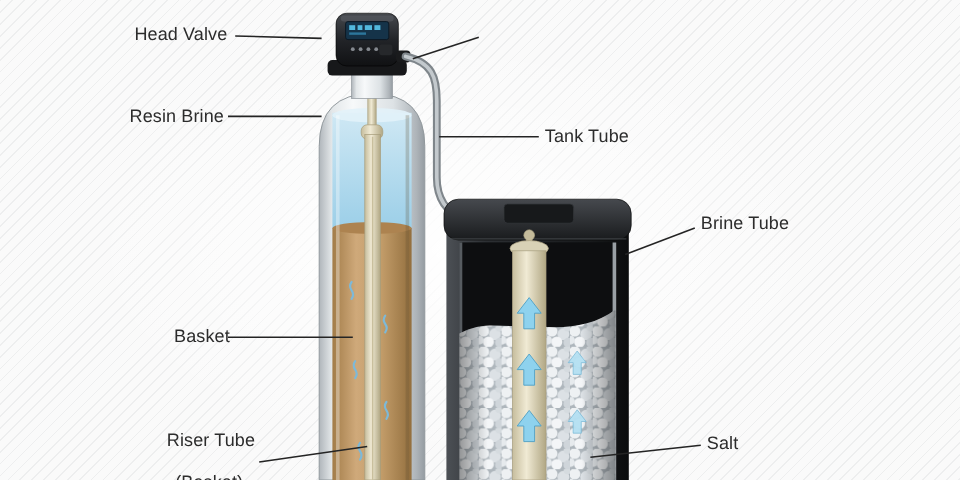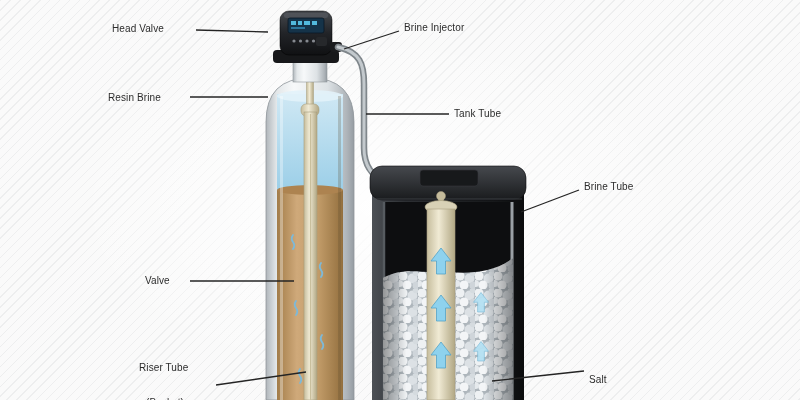--- a/index.html
+++ b/index.html
@@ -16,21 +16,21 @@
       rgba(0,0,0,0) 1px, rgba(0,0,0,0) 7px);
   }
   .stage::after{ 
     content:"";position:absolute;inset:0;
     background:radial-gradient(ellipse 55% 62% at 47% 52%,
       rgba(255,255,255,0.95) 0%, rgba(255,255,255,0) 72%);
   }
   svg.art{position:absolute;left:0;top:0;z-index:1;}
   .lbl{
     position:absolute;z-index:2;
-    font-size:10px;line-height:17px;color:#2c2c2c;
+    font-size:15px;line-height:17px;color:#2c2c2c;
     white-space:nowrap;letter-spacing:.1px;text-align:center;
   }
 </style>
 </head>
 <body>
 
 <div class="stage">
 
   <svg class="art" width="800" height="400" viewBox="0 0 800 400">
     <defs>
@@ -184,21 +184,20 @@
       <line x1="190" y1="97" x2="268" y2="97"></line>
       <line x1="449" y1="114" x2="366" y2="114"></line>
       <line x1="190" y1="281" x2="294" y2="281"></line>
       <line x1="579" y1="190" x2="521" y2="212"></line>
       <line x1="216" y1="385" x2="306" y2="372"></line>
       <line x1="584" y1="371" x2="492" y2="381"></line>
     </g>
   </svg>
 
   <div class="lbl" style="left:112px;top:20px">Head Valve</div>
-  <div class="lbl" style="left:404px;top:19px">Brine Injector</div>
   <div class="lbl" style="left:108px;top:89px">Resin Brine</div>
   <div class="lbl" style="left:454px;top:105px">Tank Tube</div>
-  <div class="lbl" style="left:145px;top:272px">Valve</div>
+  <div class="lbl" style="left:145px;top:272px">Basket</div>
   <div class="lbl" style="left:584px;top:178px">Brine Tube</div>
   <div class="lbl" style="left:139px;top:359px">Riser Tube</div>
   <div class="lbl" style="left:146px;top:394px">(Basket)</div>
-  <div class="lbl" style="left:589px;top:371px">Salt</div>
+  <div class="lbl" style="left:589px;top:361px">Salt</div>
 </div>
 
 </body></html>

